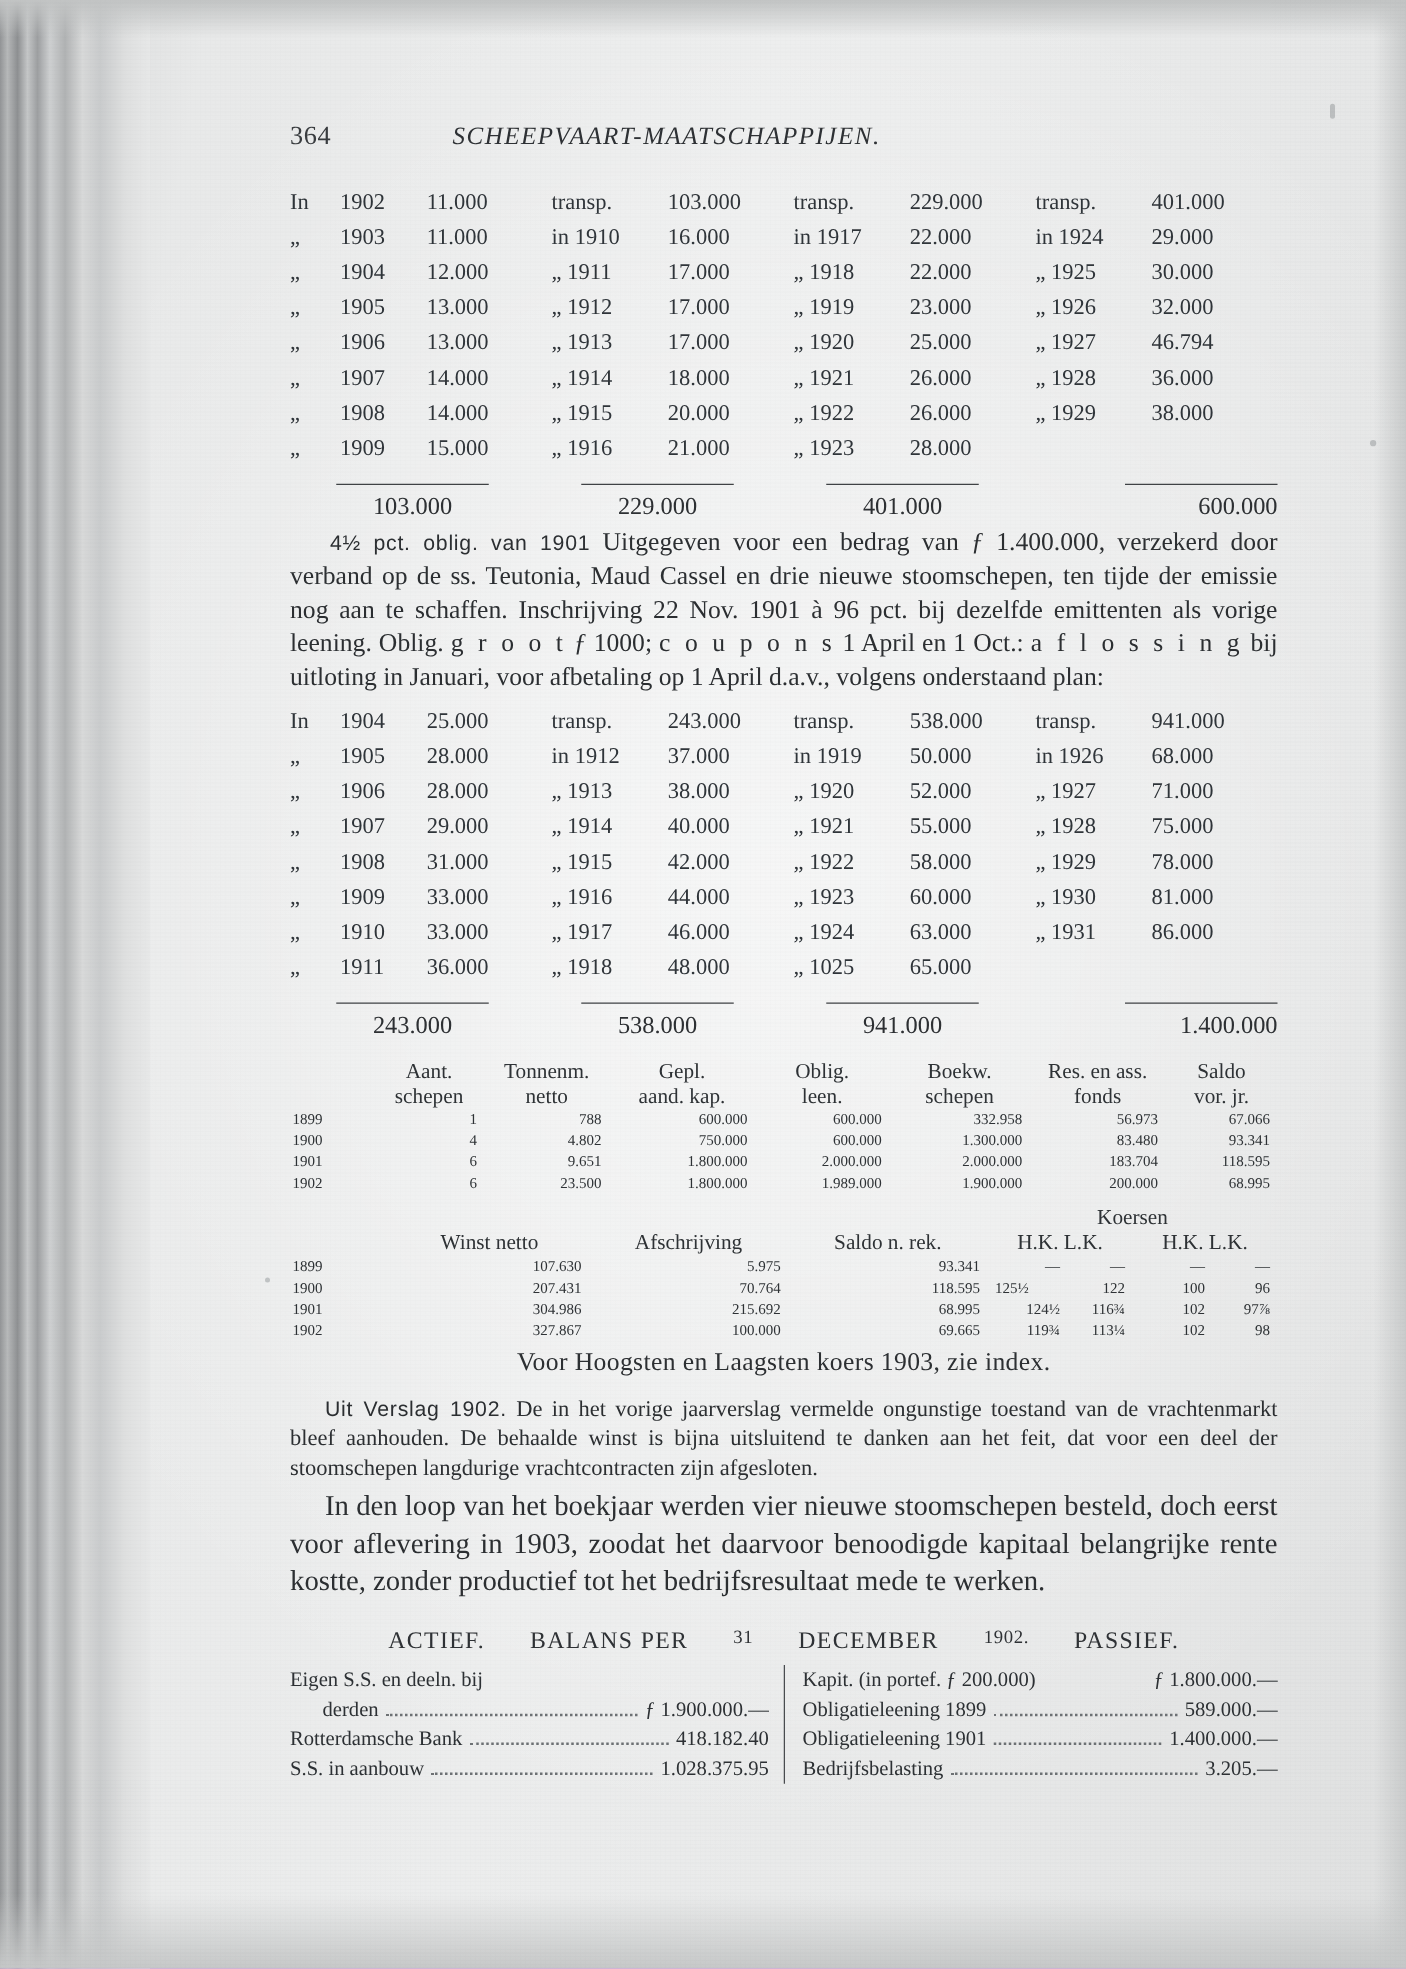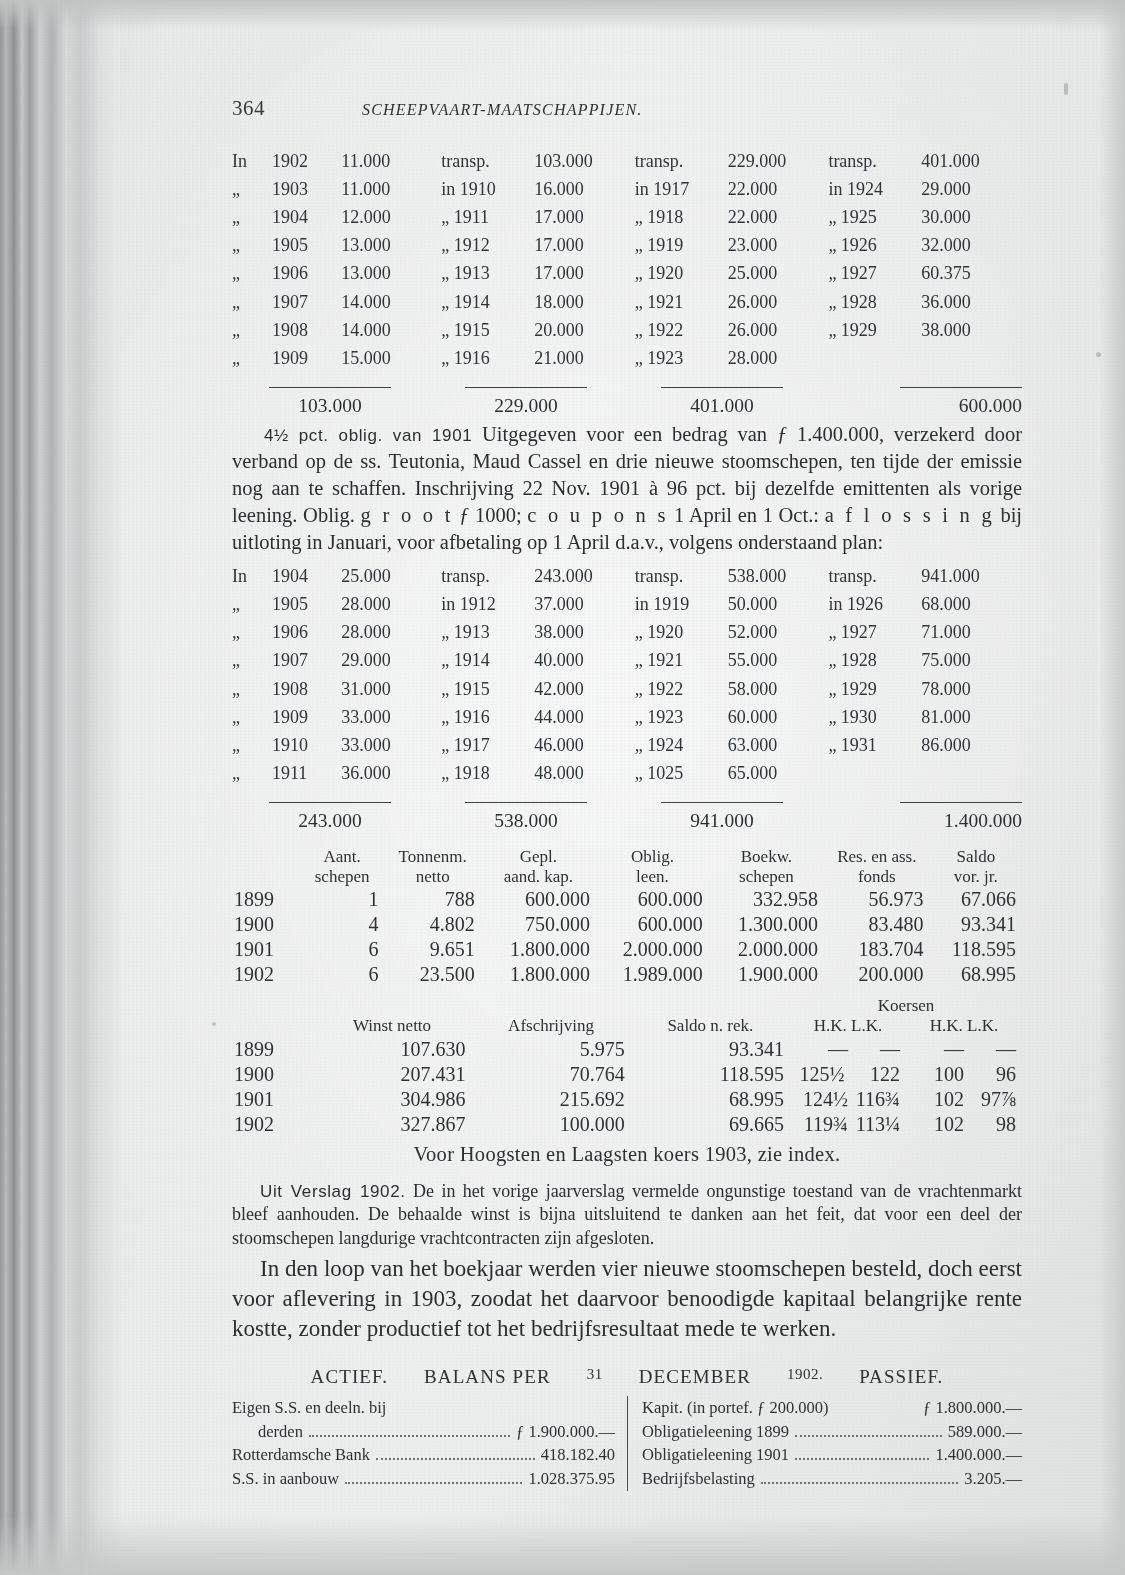--- a/index.html
+++ b/index.html
@@ -60,21 +60,21 @@
     margin-bottom: 26px;
   }
   .folio {
     font-size: 21px; letter-spacing: .5px;
     color: #3a3d40;
     width: 120px;
   }
   .runhead {
     font-family: "Liberation Serif", "DejaVu Serif", serif;
     font-style: italic;
-    font-size: 16px;
+    font-size: 20px;
     letter-spacing: 1.2px;
     color: #2f3235;
     flex: 1;
     text-align: left;
     padding-left: 10px;
   }
   
   table.amort {
     border-collapse: collapse;
     width: 100%;
@@ -142,21 +142,21 @@
     font-size: 17px;
     padding: 0 6px 1px 6px;
     text-align: center;
     line-height: 1.1;
     white-space: nowrap;
   }
   table.stats td {
     padding: 1px 6px;
     text-align: right;
     white-space: nowrap;
-    font-size: 20px;
+    font-size: 12px;
   }
   table.stats td.yr { text-align: left; padding-left: 2px; }
   .hdr-group {
     font-size: 17px;
     text-align: center;
     padding-bottom: 1px;
   }
   .koers-line { text-align: center; font-size: 20.5px; margin: 6px 0 14px 0; letter-spacing: .3px; }
   
   .balans-head {
@@ -272,21 +272,21 @@
           </tr>
           <tr>
             <td class="c-prefix">„</td>
             <td class="c-year">1906</td>
             <td class="c-amt">13.000</td>
             <td class="c-lab">„ 1913</td>
             <td class="c-val">17.000</td>
             <td class="c-lab">„ 1920</td>
             <td class="c-val">25.000</td>
             <td class="c-lab">„ 1927</td>
-            <td class="c-val">60.375</td>
+            <td class="c-val">46.794</td>
           </tr>
           <tr>
             <td class="c-prefix">„</td>
             <td class="c-year">1907</td>
             <td class="c-amt">14.000</td>
             <td class="c-lab">„ 1914</td>
             <td class="c-val">18.000</td>
             <td class="c-lab">„ 1921</td>
             <td class="c-val">26.000</td>
             <td class="c-lab">„ 1928</td>
@@ -558,21 +558,21 @@
             <td>5.975</td>
             <td>93.341</td>
             <td style="text-align: center;"><span style="display:inline-block;width:52px;text-align:right">—</span><span style="display:inline-block;width:52px;text-align:right">—</span></td>
             <td style="text-align: center;"><span style="display:inline-block;width:52px;text-align:right">—</span><span style="display:inline-block;width:52px;text-align:right">—</span></td>
           </tr>
           <tr>
             <td class="yr">1900</td>
             <td>207.431</td>
             <td>70.764</td>
             <td>118.595</td>
-            <td style="text-align: center;"><span style="display:inline-block;width:52px;text-align:center">125½</span><span style="display:inline-block;width:52px;text-align:right">122</span></td>
+            <td style="text-align: center;"><span style="display:inline-block;width:52px;text-align:left">125½</span><span style="display:inline-block;width:52px;text-align:right">122</span></td>
             <td style="text-align: center;"><span style="display:inline-block;width:52px;text-align:right">100</span><span style="display:inline-block;width:52px;text-align:right">96</span></td>
           </tr>
           <tr>
             <td class="yr">1901</td>
             <td>304.986</td>
             <td>215.692</td>
             <td>68.995</td>
             <td style="text-align: center;"><span style="display:inline-block;width:52px;text-align:right">124½</span><span style="display:inline-block;width:52px;text-align:right">116¾</span></td>
             <td style="text-align: center;"><span style="display:inline-block;width:52px;text-align:right">102</span><span style="display:inline-block;width:52px;text-align:right">97⅞</span></td>
           </tr>

